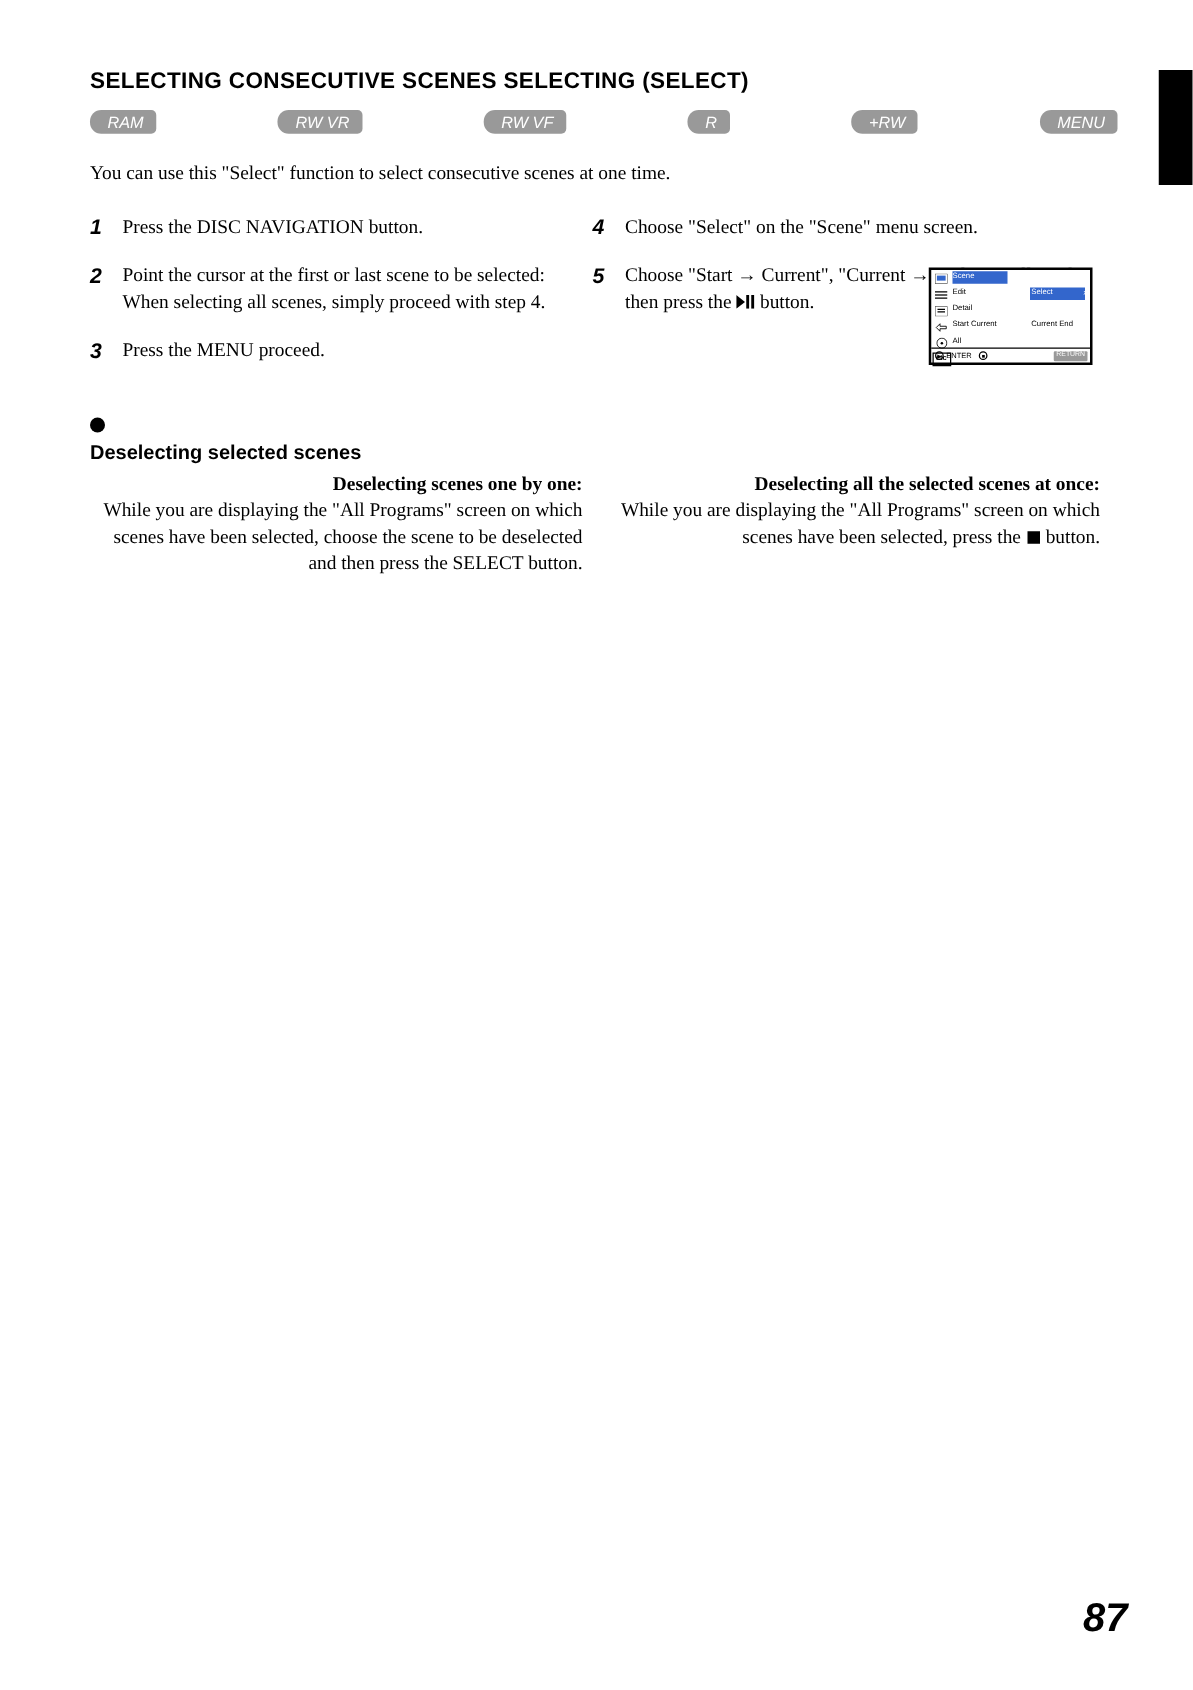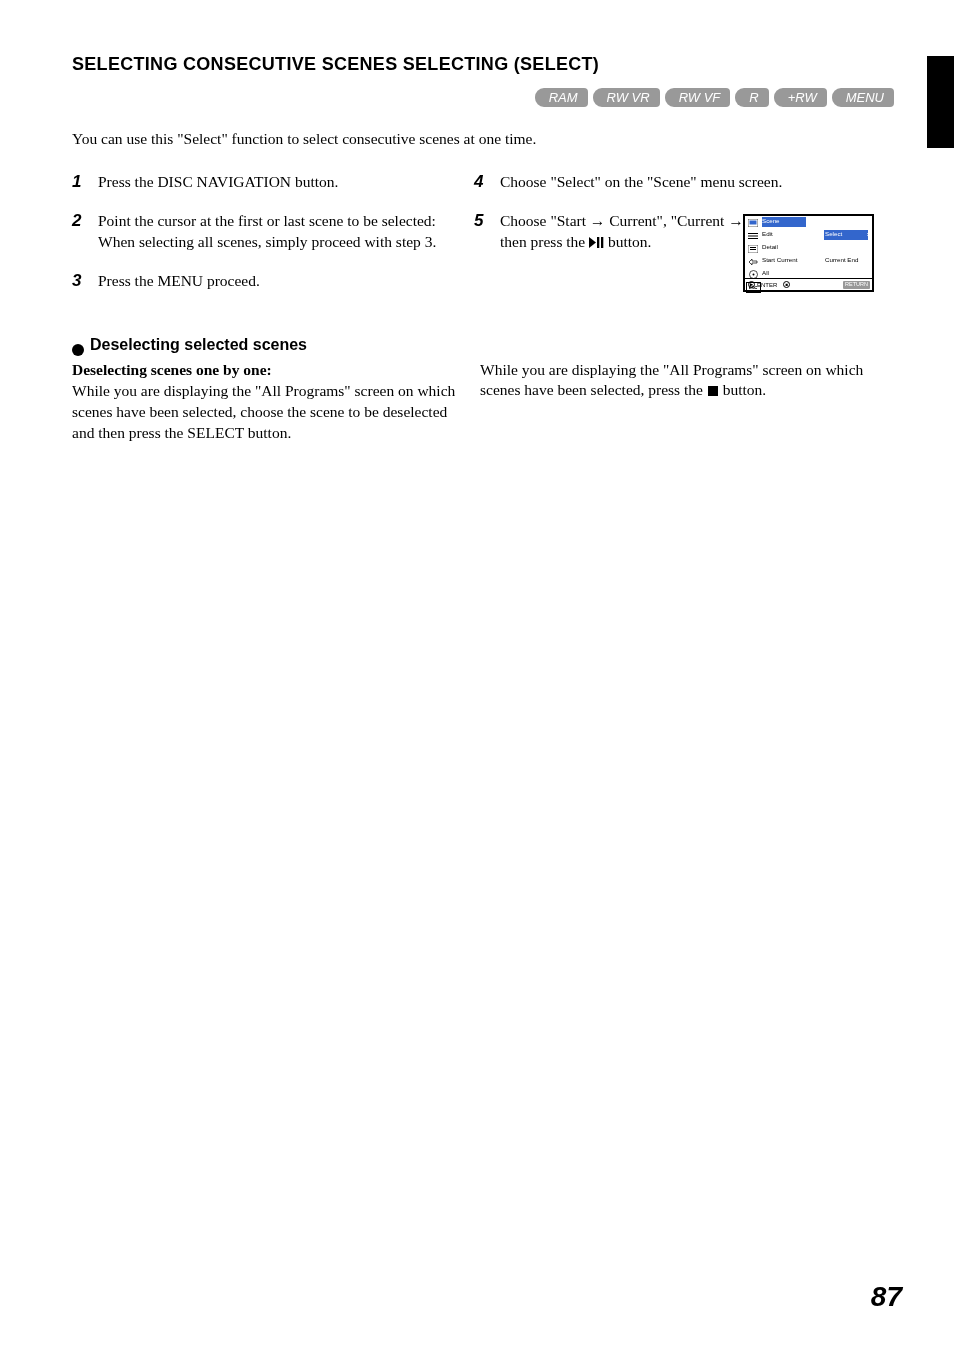--- a/index.html
+++ b/index.html
@@ -26,21 +26,21 @@
   .section-title {
     font-family: Arial, Helvetica, sans-serif;
     font-weight: bold;
     font-size: 18px;
     letter-spacing: 0.3px;
     margin-bottom: 12px;
   }
 
   .format-pills {
     display: flex;
-    justify-content: flex-end;
+    justify-content: space-between;
     gap: 5px;
     margin-bottom: 22px;
   }
   .pill {
     background: #999;
     color: #fff;
     font-family: Arial, Helvetica, sans-serif;
     font-style: italic;
     font-weight: 500;
     font-size: 13px;
@@ -133,50 +133,52 @@
     border-top: 0.7px solid #000;
     font-size: 6px;
     display:flex; align-items:center;
   }
   .menu-fig .footer .fi { display:flex; align-items:center; gap:2px; }
   .menu-fig .footer .ringicon { width:7px; height:7px; border:0.6px solid #000; border-radius:50%; display:flex; align-items:center; justify-content:center; font-size:4.5px; }
   .menu-fig .footer .cap { background:#999; color:#fff; font-size:5.5px; padding:0.5px 2px; border-radius:1px; }
 
   .subtitle-row {
     display: flex;
-    align-items: flex-end;
+    align-items: flex-start;
     gap: 6px;
     margin-top: 24px;
     margin-bottom: 4px;
+    flex-direction: column;
   }
   .bullet {
     width: 12px; height: 12px; background: #000; border-radius: 50%;
     flex-shrink: 0;
   }
   .subtitle {
     font-family: Arial, Helvetica, sans-serif;
     font-weight: bold;
     font-size: 16px;
   }
 
   .two-col {
     display: flex;
     gap: 0;
+    text-align: right;
   }
   .two-col .colL { width: 408px; padding-right: 14px; }
   .two-col .colR { width: 400px; }
 
   .page-num {
     position: absolute;
     right: 52px;
     bottom: 36px;
     font-family: Arial, Helvetica, sans-serif;
     font-style: italic;
     font-weight: 900;
-    font-size: 28px;
+    font-size: 32px;
   }
 
   .icon-play-pause {
     display: inline-block;
     vertical-align: -1px;
   }
   .icon-stop {
     display: inline-block;
     width: 10px; height: 10px;
     background: #000;
@@ -210,21 +212,21 @@
     <div class="steps-col steps-left">
       <div class="step">
         <div class="step-num">1</div>
         <div class="step-body">
             <p>Press the DISC NAVIGATION button.</p>
           </div>
       </div>
       <div class="step">
         <div class="step-num">2</div>
         <div class="step-body">
-            <p>Point the cursor at the first or last scene to be selected: When selecting all scenes, simply proceed with step 3.</p>
+            <p>Point the cursor at the first or last scene to be selected: When selecting all scenes, simply proceed with step 4.</p>
           </div>
       </div>
       <div class="step">
         <div class="step-num">3</div>
         <div class="step-body">
             <p>Press the MENU proceed.</p>
           </div>
       </div>
     </div>
 
@@ -323,20 +325,21 @@
     <div class="bullet"></div>
     <div class="subtitle">Deselecting selected scenes</div>
   </div>
 
   <div class="two-col">
     <div class="colL">
       <p style="font-weight:bold;margin-bottom:1px">Deselecting scenes one by one:</p>
       <p>While you are displaying the "All Programs" screen on which scenes have been selected, choose the scene to be deselected and then press the SELECT button.</p>
     </div>
     <div class="colR">
+      <p style="font-weight:bold;margin-bottom:1px">Deselecting all the selected scenes at once:</p>
       <p>
         <span>While you are displaying the "All Programs" screen on which scenes have been selected, press the </span><span class="icon-stop"></span><span> button.</span>
       </p>
     </div>
   </div>
 
   <div class="page-num">87</div>
 </div>
 
 </body></html>

